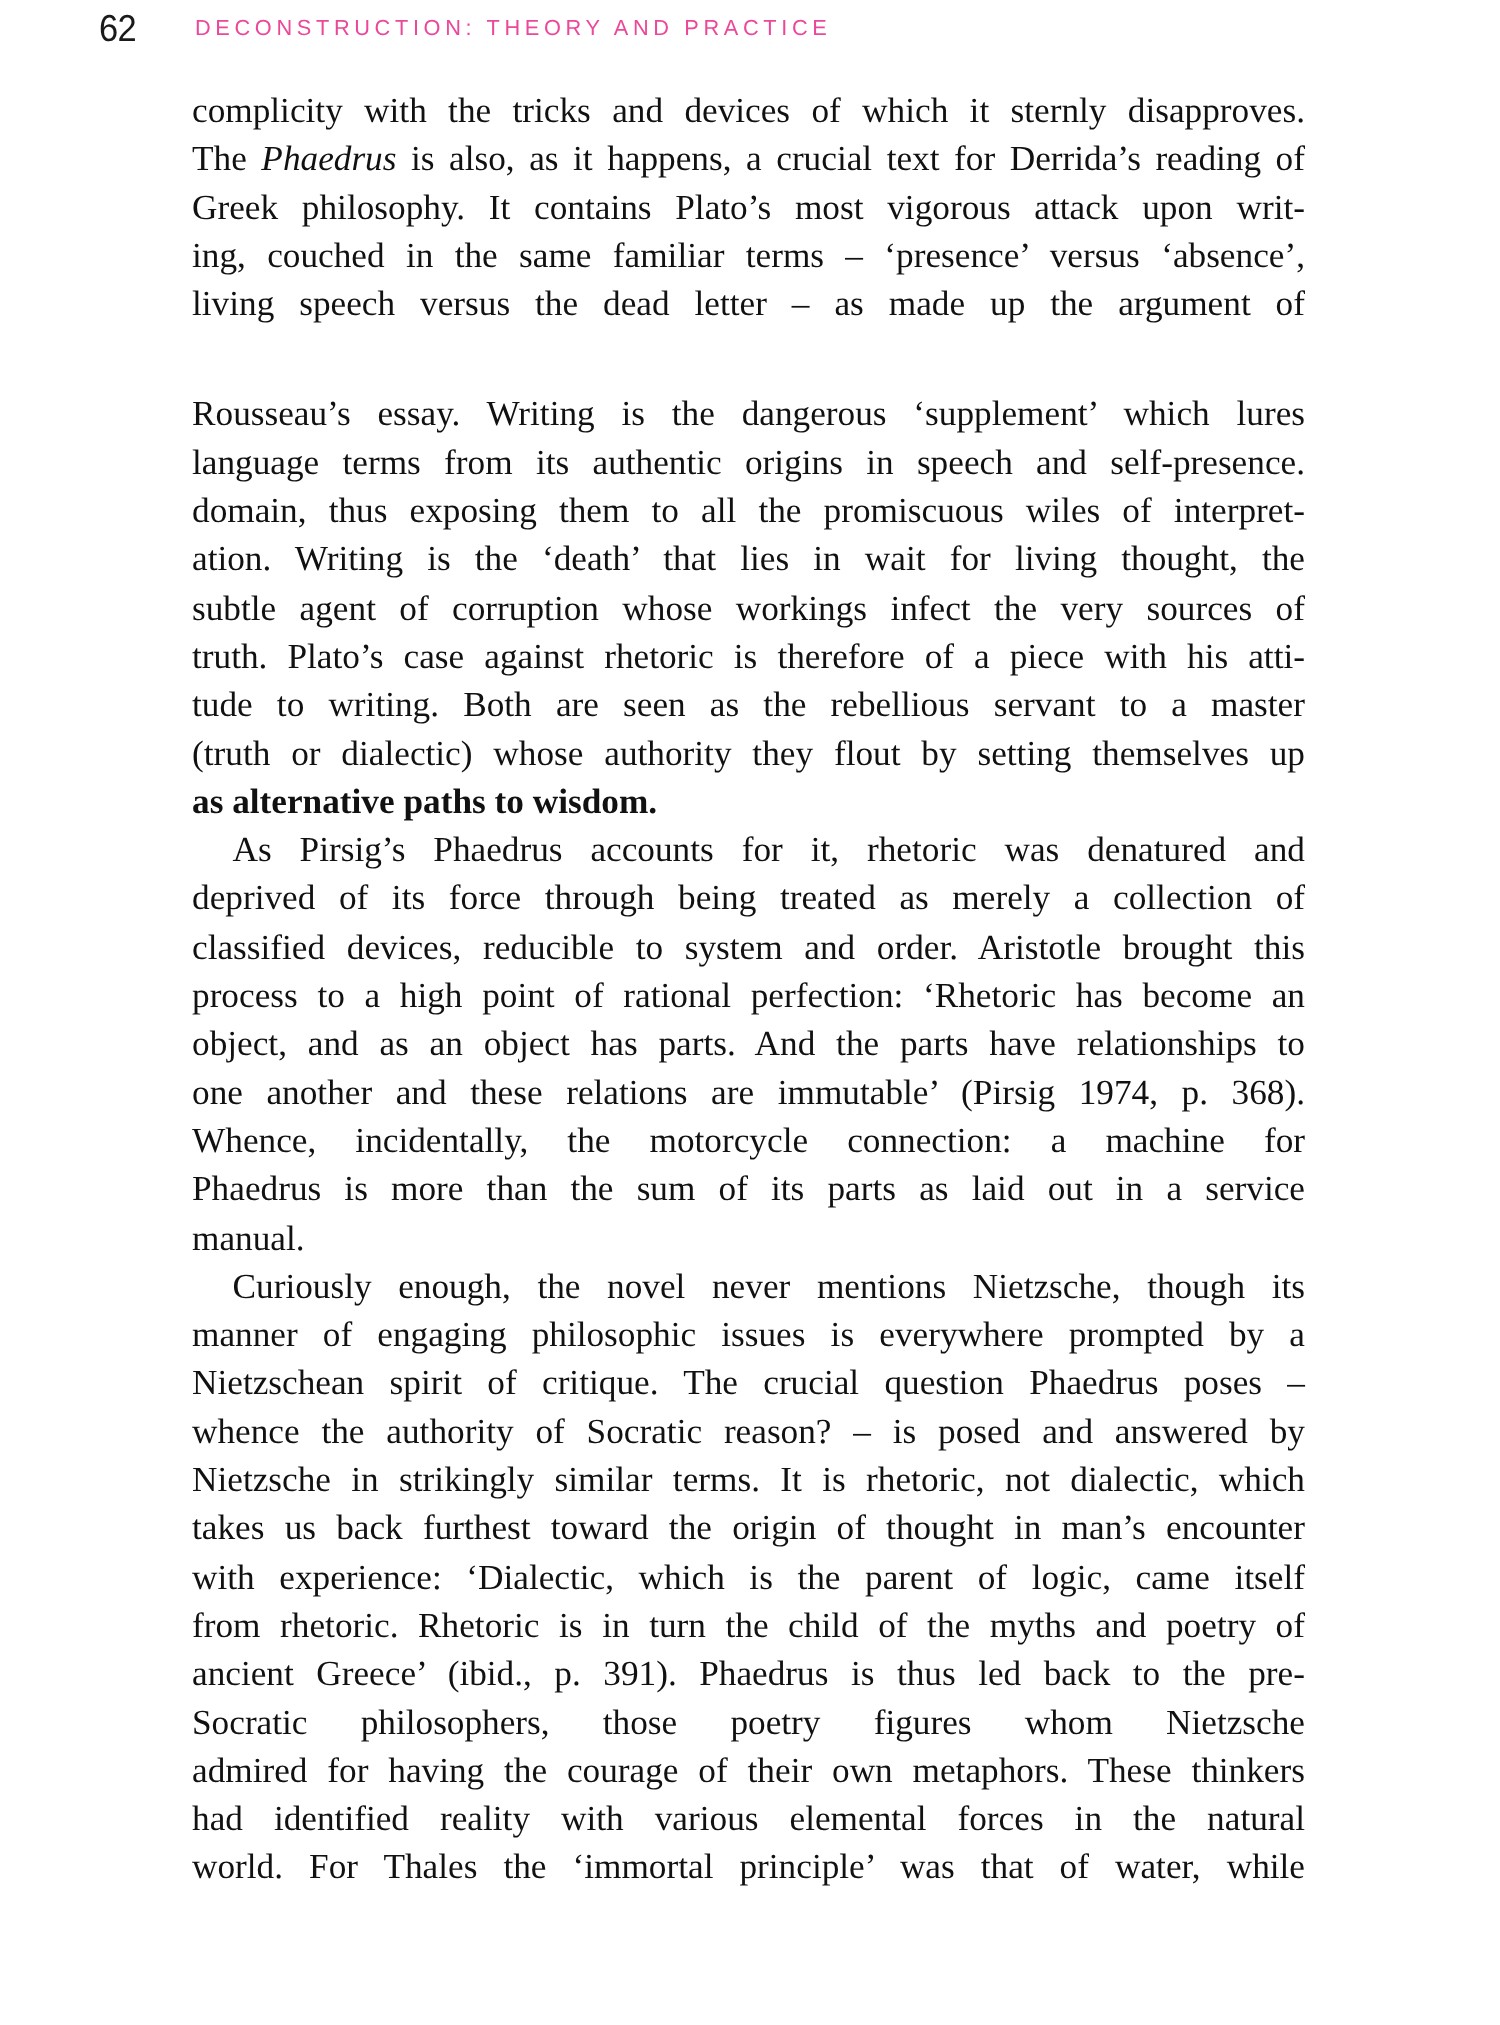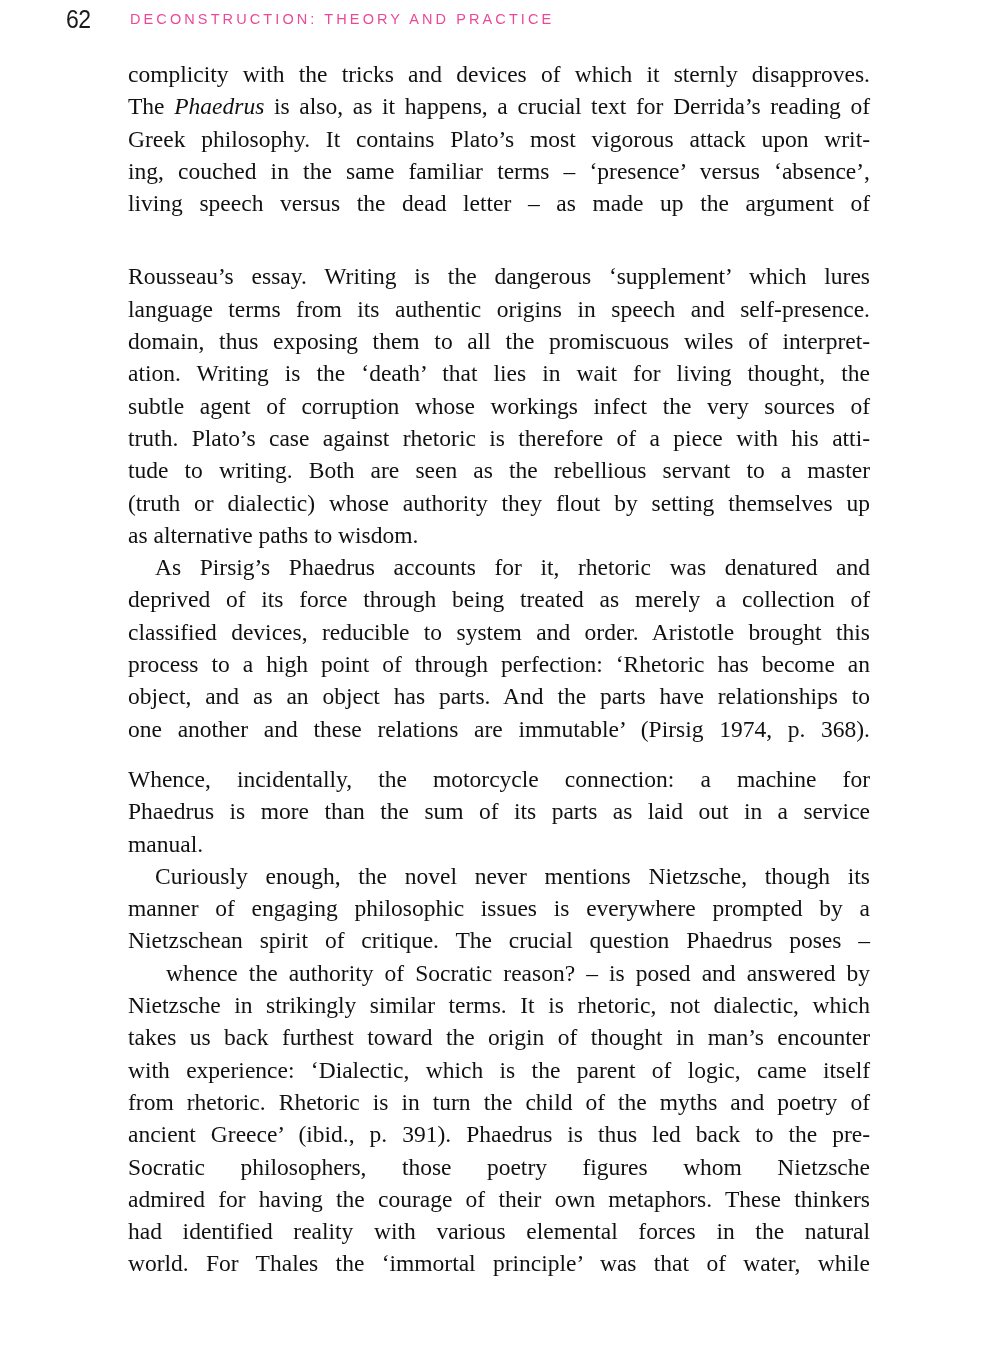--- a/index.html
+++ b/index.html
@@ -82,40 +82,40 @@
     <span class="line" style="display: block;">ing, couched in the same familiar terms – ‘presence’ versus ‘absence’,</span>
     <span class="line" style="display: block;">living speech versus the dead letter – as made up the argument of</span>
     <span class="line" style="display: block; margin-top: 41px;">Rousseau’s essay. Writing is the dangerous ‘supplement’ which lures</span>
     <span class="line" style="display: block;">language terms from its authentic origins in speech and self-presence.</span>
     <span class="line" style="display: block;">domain, thus exposing them to all the promiscuous wiles of interpret-</span>
     <span class="line" style="display: block;">ation. Writing is the ‘death’ that lies in wait for living thought, the</span>
     <span class="line" style="display: block;">subtle agent of corruption whose workings infect the very sources of</span>
     <span class="line" style="display: block;">truth. Plato’s case against rhetoric is therefore of a piece with his atti-</span>
     <span class="line" style="display: block;">tude to writing. Both are seen as the rebellious servant to a master</span>
     <span class="line" style="display: block;">(truth or dialectic) whose authority they flout by setting themselves up</span>
-    <span class="line last" style="display: block;">as alternative paths to wisdom.</span>
+    <span class="line last" style="display: block; font-weight: bold;">as alternative paths to wisdom.</span>
   </div>
 
   <div>
     <span class="line indent" style="display: block;">As Pirsig’s Phaedrus accounts for it, rhetoric was denatured and</span>
     <span class="line" style="display: block;">deprived of its force through being treated as merely a collection of</span>
     <span class="line" style="display: block;">classified devices, reducible to system and order. Aristotle brought this</span>
-    <span class="line" style="display: block;">process to a high point of through perfection: ‘Rhetoric has become an</span>
+    <span class="line" style="display: block;">process to a high point of rational perfection: ‘Rhetoric has become an</span>
     <span class="line" style="display: block;">object, and as an object has parts. And the parts have relationships to</span>
     <span class="line" style="display: block;">one another and these relations are immutable’ (Pirsig 1974, p. 368).</span>
-    <span class="line" style="display: block; margin-top: 18px;">Whence, incidentally, the motorcycle connection: a machine for</span>
+    <span class="line" style="display: block;">Whence, incidentally, the motorcycle connection: a machine for</span>
     <span class="line" style="display: block;">Phaedrus is more than the sum of its parts as laid out in a service</span>
     <span class="line last" style="display: block;">manual.</span>
   </div>
 
   <div>
     <span class="line indent" style="display: block;">Curiously enough, the novel never mentions Nietzsche, though its</span>
     <span class="line" style="display: block;">manner of engaging philosophic issues is everywhere prompted by a</span>
     <span class="line" style="display: block;">Nietzschean spirit of critique. The crucial question Phaedrus poses –</span>
-    <span class="line" style="display: block; margin-left: 38px;">whence the authority of Socratic reason? – is posed and answered by</span>
+    <span class="line" style="display: block;">whence the authority of Socratic reason? – is posed and answered by</span>
     <span class="line" style="display: block;">Nietzsche in strikingly similar terms. It is rhetoric, not dialectic, which</span>
     <span class="line" style="display: block;">takes us back furthest toward the origin of thought in man’s encounter</span>
     <span class="line" style="display: block;">with experience: ‘Dialectic, which is the parent of logic, came itself</span>
     <span class="line" style="display: block;">from rhetoric. Rhetoric is in turn the child of the myths and poetry of</span>
     <span class="line" style="display: block;">ancient Greece’ (ibid., p. 391). Phaedrus is thus led back to the pre-</span>
     <span class="line" style="display: block;">Socratic philosophers, those poetry figures whom Nietzsche</span>
     <span class="line" style="display: block;">admired for having the courage of their own metaphors. These thinkers</span>
     <span class="line" style="display: block;">had identified reality with various elemental forces in the natural</span>
     <span class="line" style="display: block;">world. For Thales the ‘immortal principle’ was that of water, while</span>
   </div>

